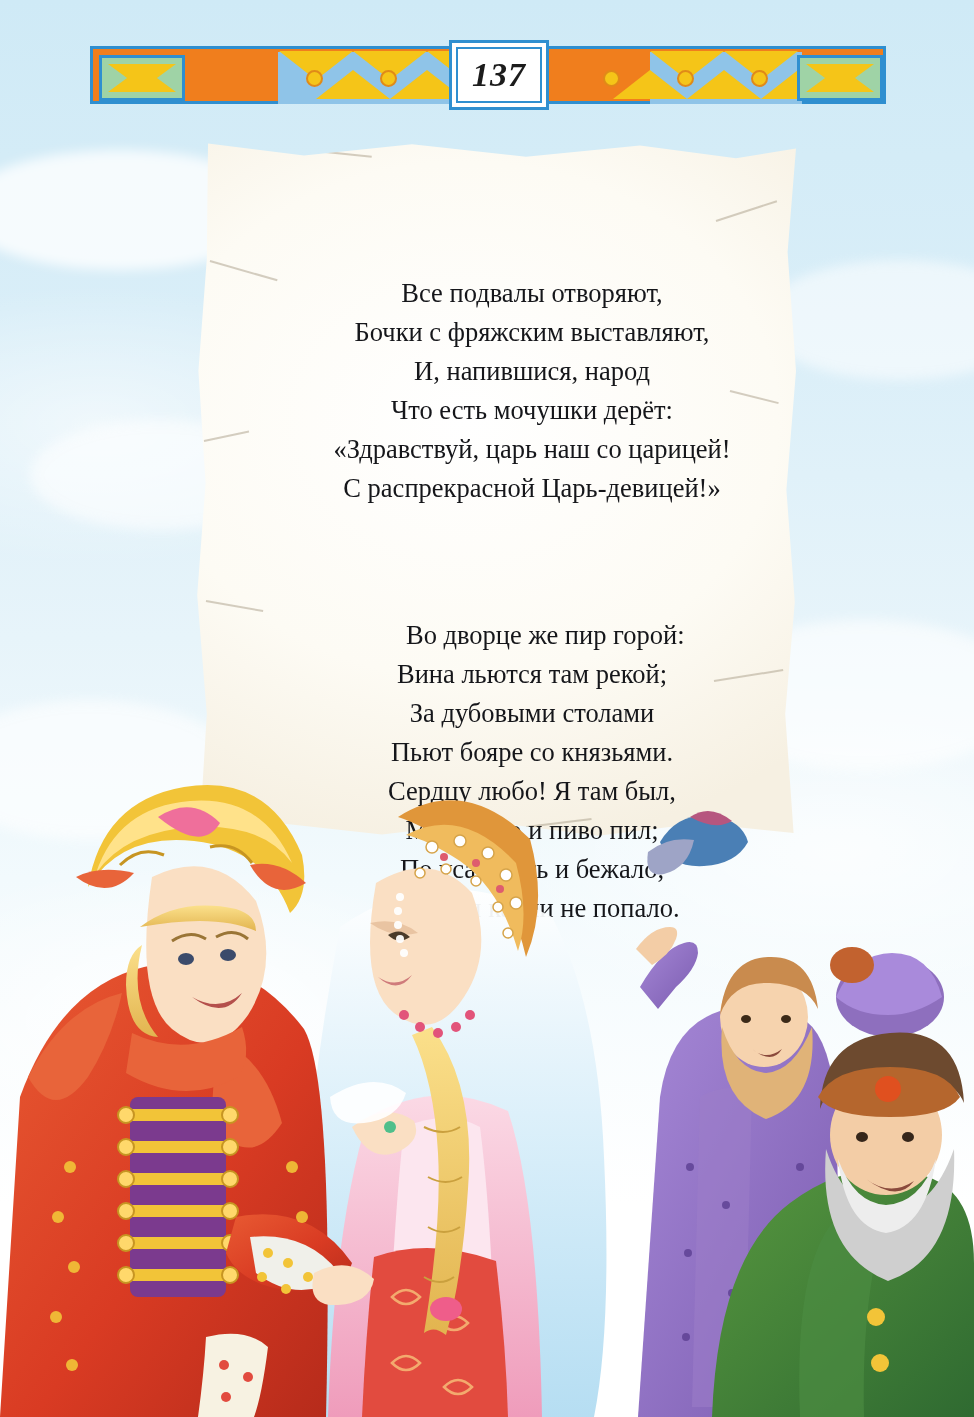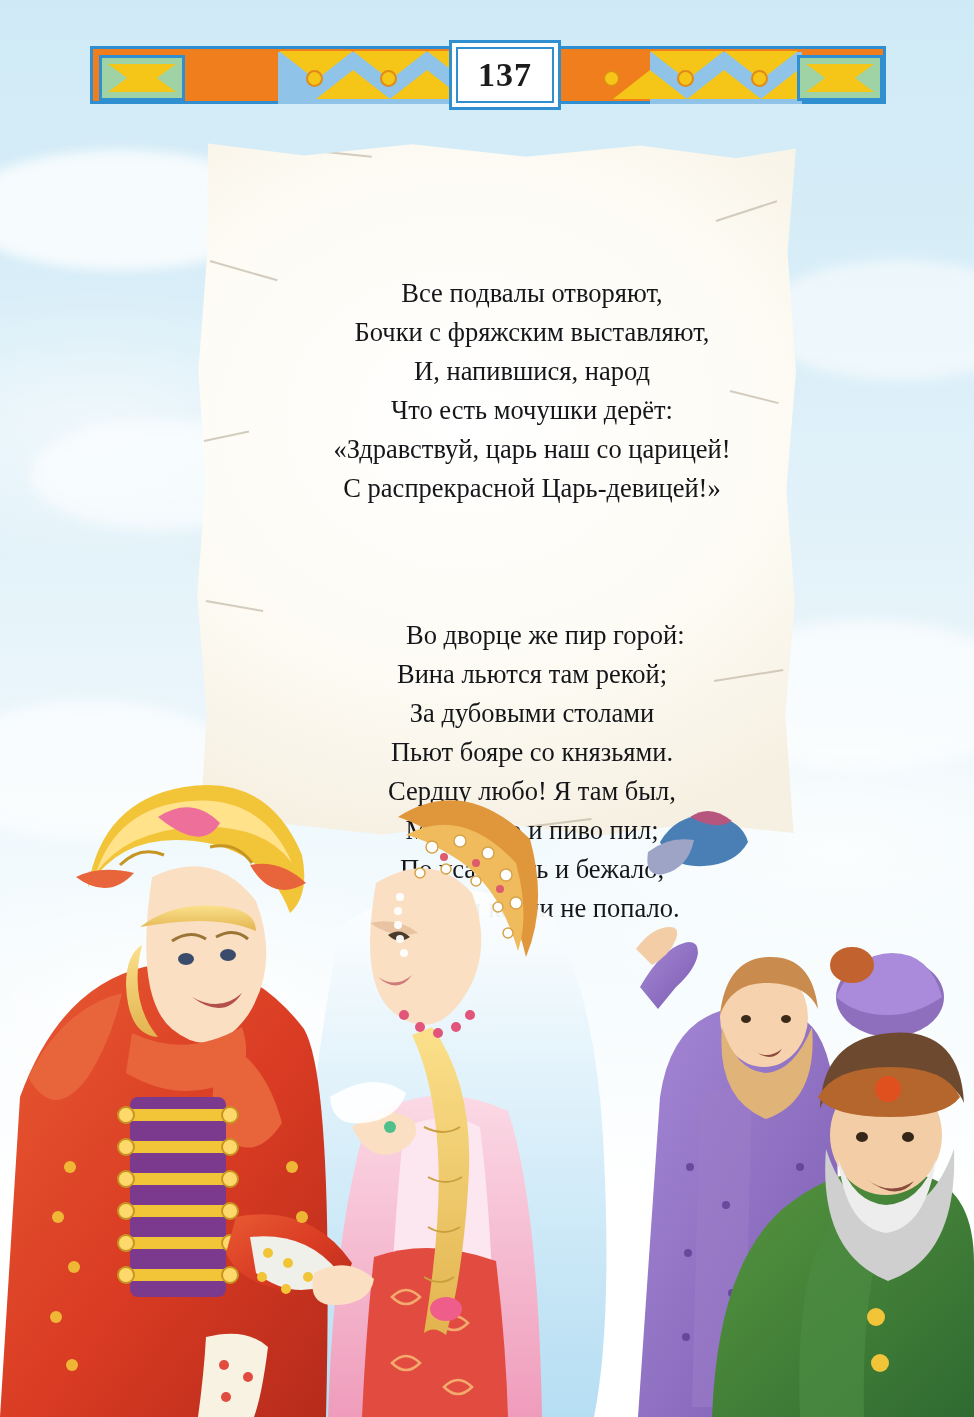--- a/index.html
+++ b/index.html
@@ -93,28 +93,29 @@
     left: 6px; top: 6px;
     width: 68px; height: 28px;
     background: #f5c518;
     clip-path: polygon(0 0, 100% 0, 72% 50%, 100% 100%, 0 100%, 28% 50%);
   }
 
   .page-number-box {
     position: absolute;
     left: 449px;
     top: 40px;
-    width: 112px;
+    width: 100px;
     height: 70px;
     background: #ffffff;
     border: 3px solid #2f8fd0;
     box-sizing: border-box;
     display: flex;
     align-items: center;
     justify-content: center;
+    font-style: italic;
   }
   .page-number-box::after {
     content: "";
     position: absolute;
     left: 4px; top: 4px; right: 4px; bottom: 4px;
     border: 2px solid #2f8fd0;
   }
   .page-number {
     position: relative;
     font-family: "Liberation Serif", serif;

